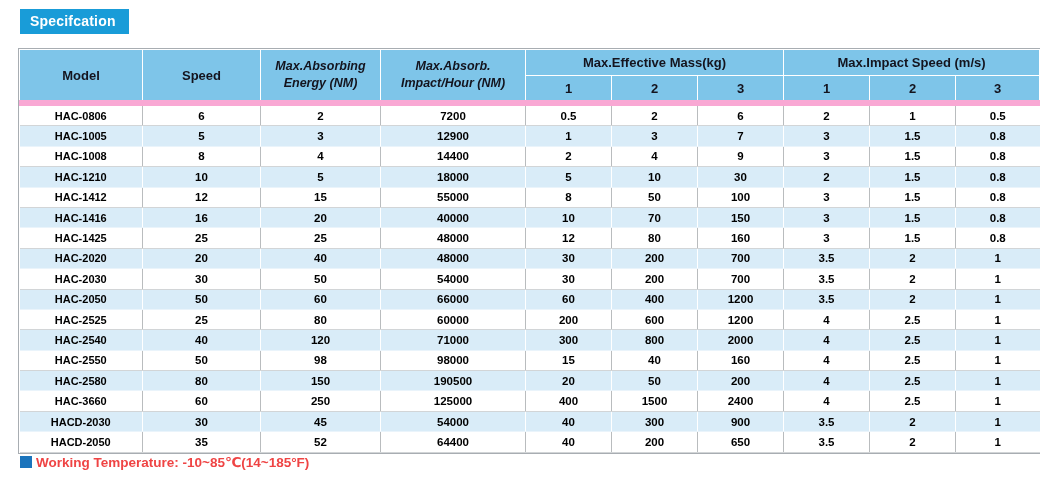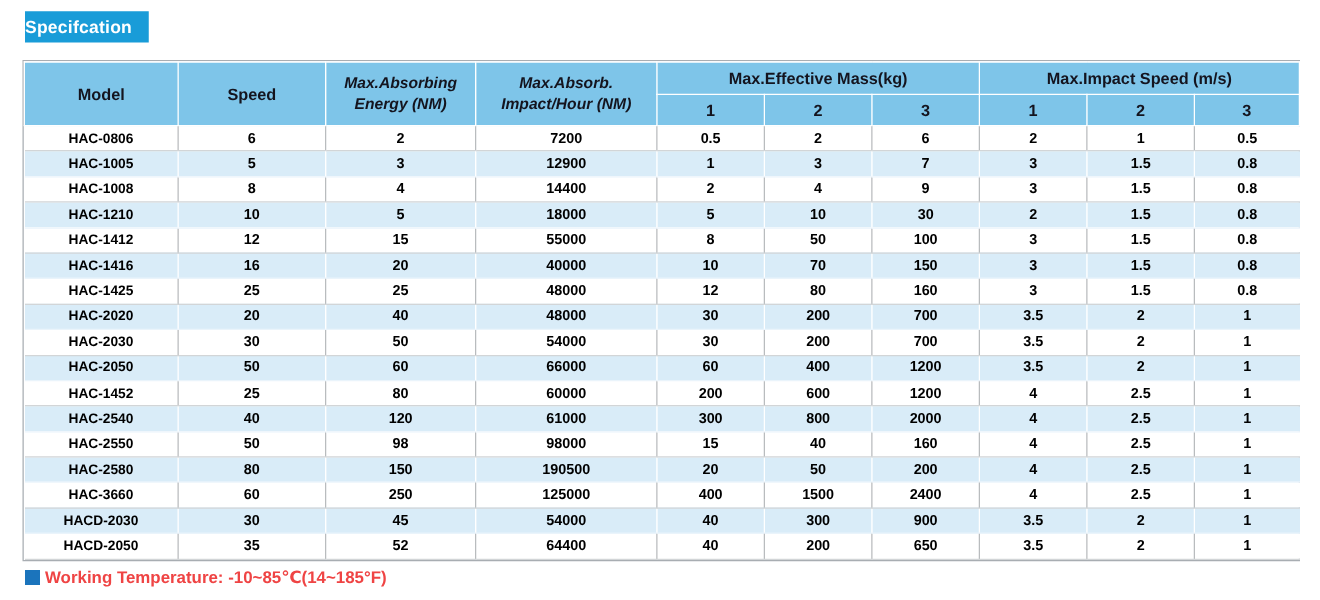--- a/index.html
+++ b/index.html
@@ -12,21 +12,21 @@
     overflow: hidden;
   }
   .badge {
     position: absolute;
     left: 20px;
     top: 9px;
     background: #199cd8;
     color: #ffffff;
     font-size: 14px;
     font-weight: bold;
-    padding: 4px 13px 5px 0;
+    padding: 4px 13px 5px 10px;
     letter-spacing: 0.2px;
   }
   .tablewrap {
     position: absolute;
     left: 18px;
     top: 48px;
     width: 1020px;
     border: 1px solid #a8adb2;
   }
   table {
@@ -36,21 +36,21 @@
   }
   thead th {
     background: #7ec5e9;
     color: #14141e;
     font-weight: bold;
     border: 1px solid #ffffff;
     padding: 0;
     vertical-align: middle;
     text-align: center;
   }
-  thead { border-bottom: 1px solid #f9a8d4; }
+  thead { border-bottom: 6px solid #f9a8d4; }
   thead tr.top th { height: 25px; font-size: 13px; }
   thead tr.sub th { height: 24px; font-size: 13px; }
   th .hline { display: block; line-height: 1.35; font-size: 12.5px; font-style: italic; }
   th.single { font-size: 13px; }
   tbody td {
     height: 19.4px;
     padding: 0;
     text-align: center;
     vertical-align: middle;
     font-size: 11.5px;
@@ -245,36 +245,36 @@
             <td>60</td>
             <td>66000</td>
             <td>60</td>
             <td>400</td>
             <td>1200</td>
             <td>3.5</td>
             <td>2</td>
             <td>1</td>
           </tr>
           <tr>
-            <td class="model">HAC-1452</td>
+            <td class="model">HAC-2525</td>
             <td>25</td>
             <td>80</td>
             <td>60000</td>
             <td>200</td>
             <td>600</td>
             <td>1200</td>
             <td>4</td>
             <td>2.5</td>
             <td>1</td>
           </tr>
           <tr class="alt">
             <td class="model">HAC-2540</td>
             <td>40</td>
             <td>120</td>
-            <td>61000</td>
+            <td>71000</td>
             <td>300</td>
             <td>800</td>
             <td>2000</td>
             <td>4</td>
             <td>2.5</td>
             <td>1</td>
           </tr>
           <tr>
             <td class="model">HAC-2550</td>
             <td>50</td>

